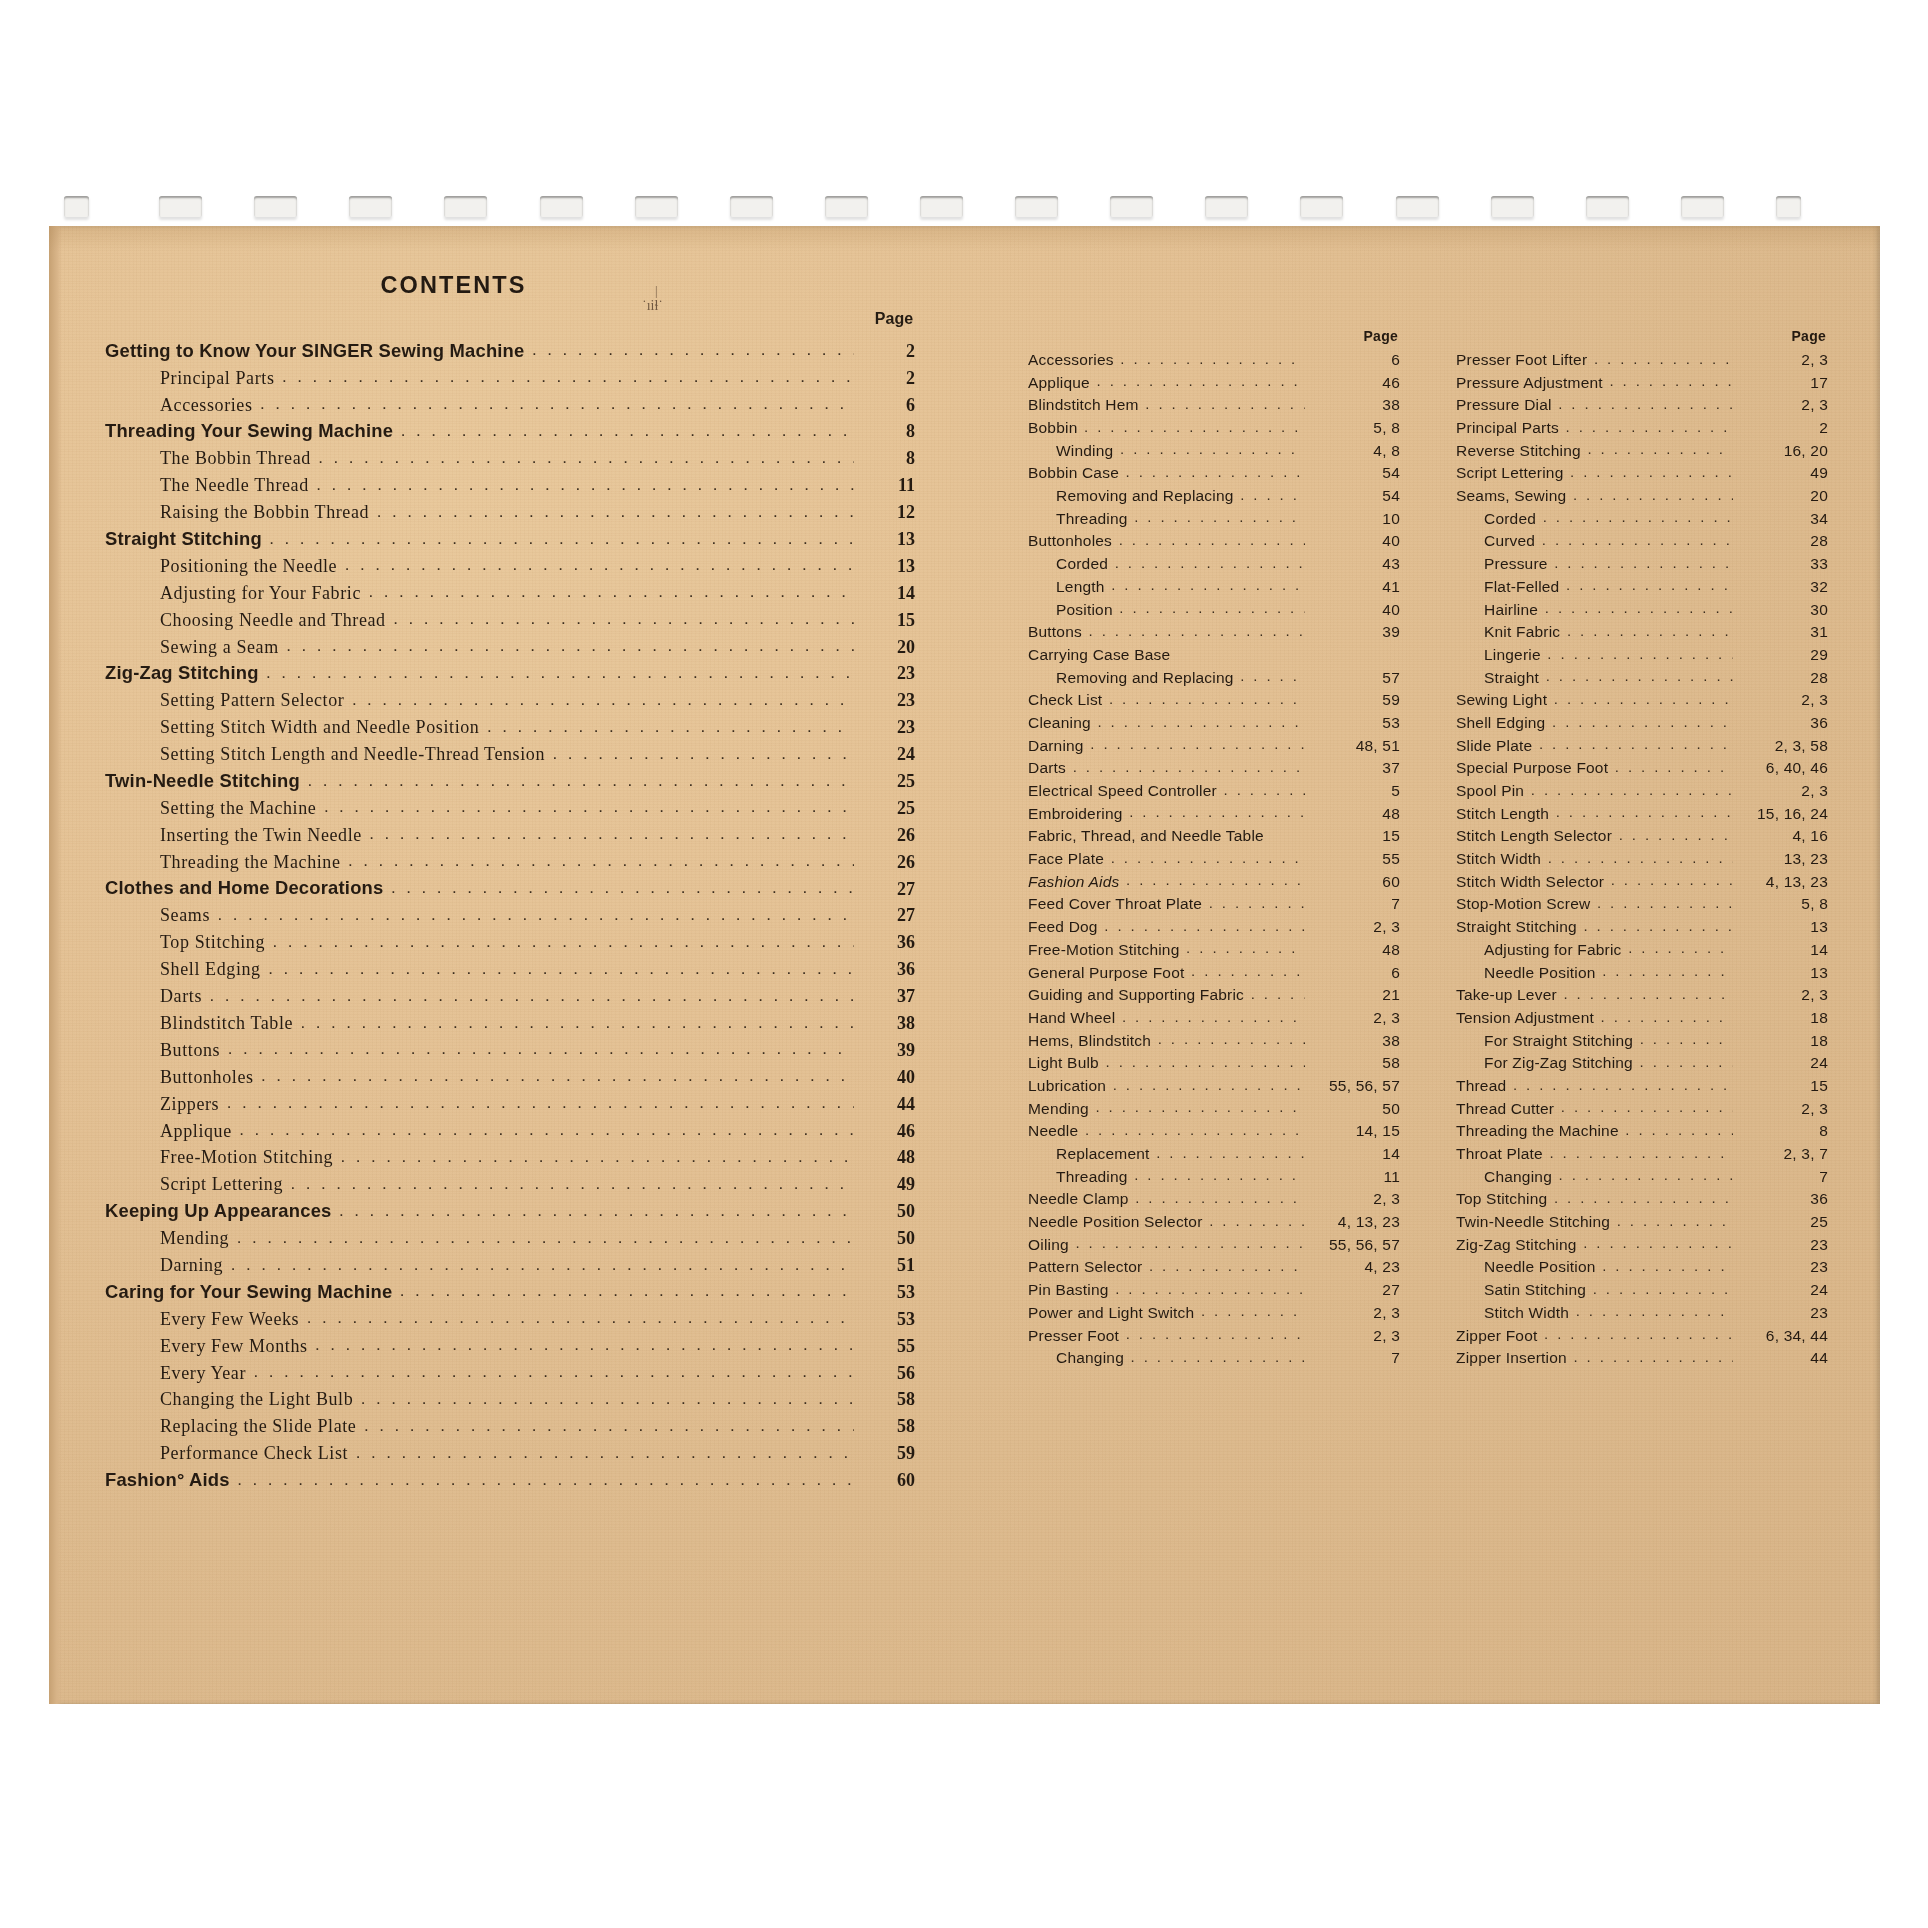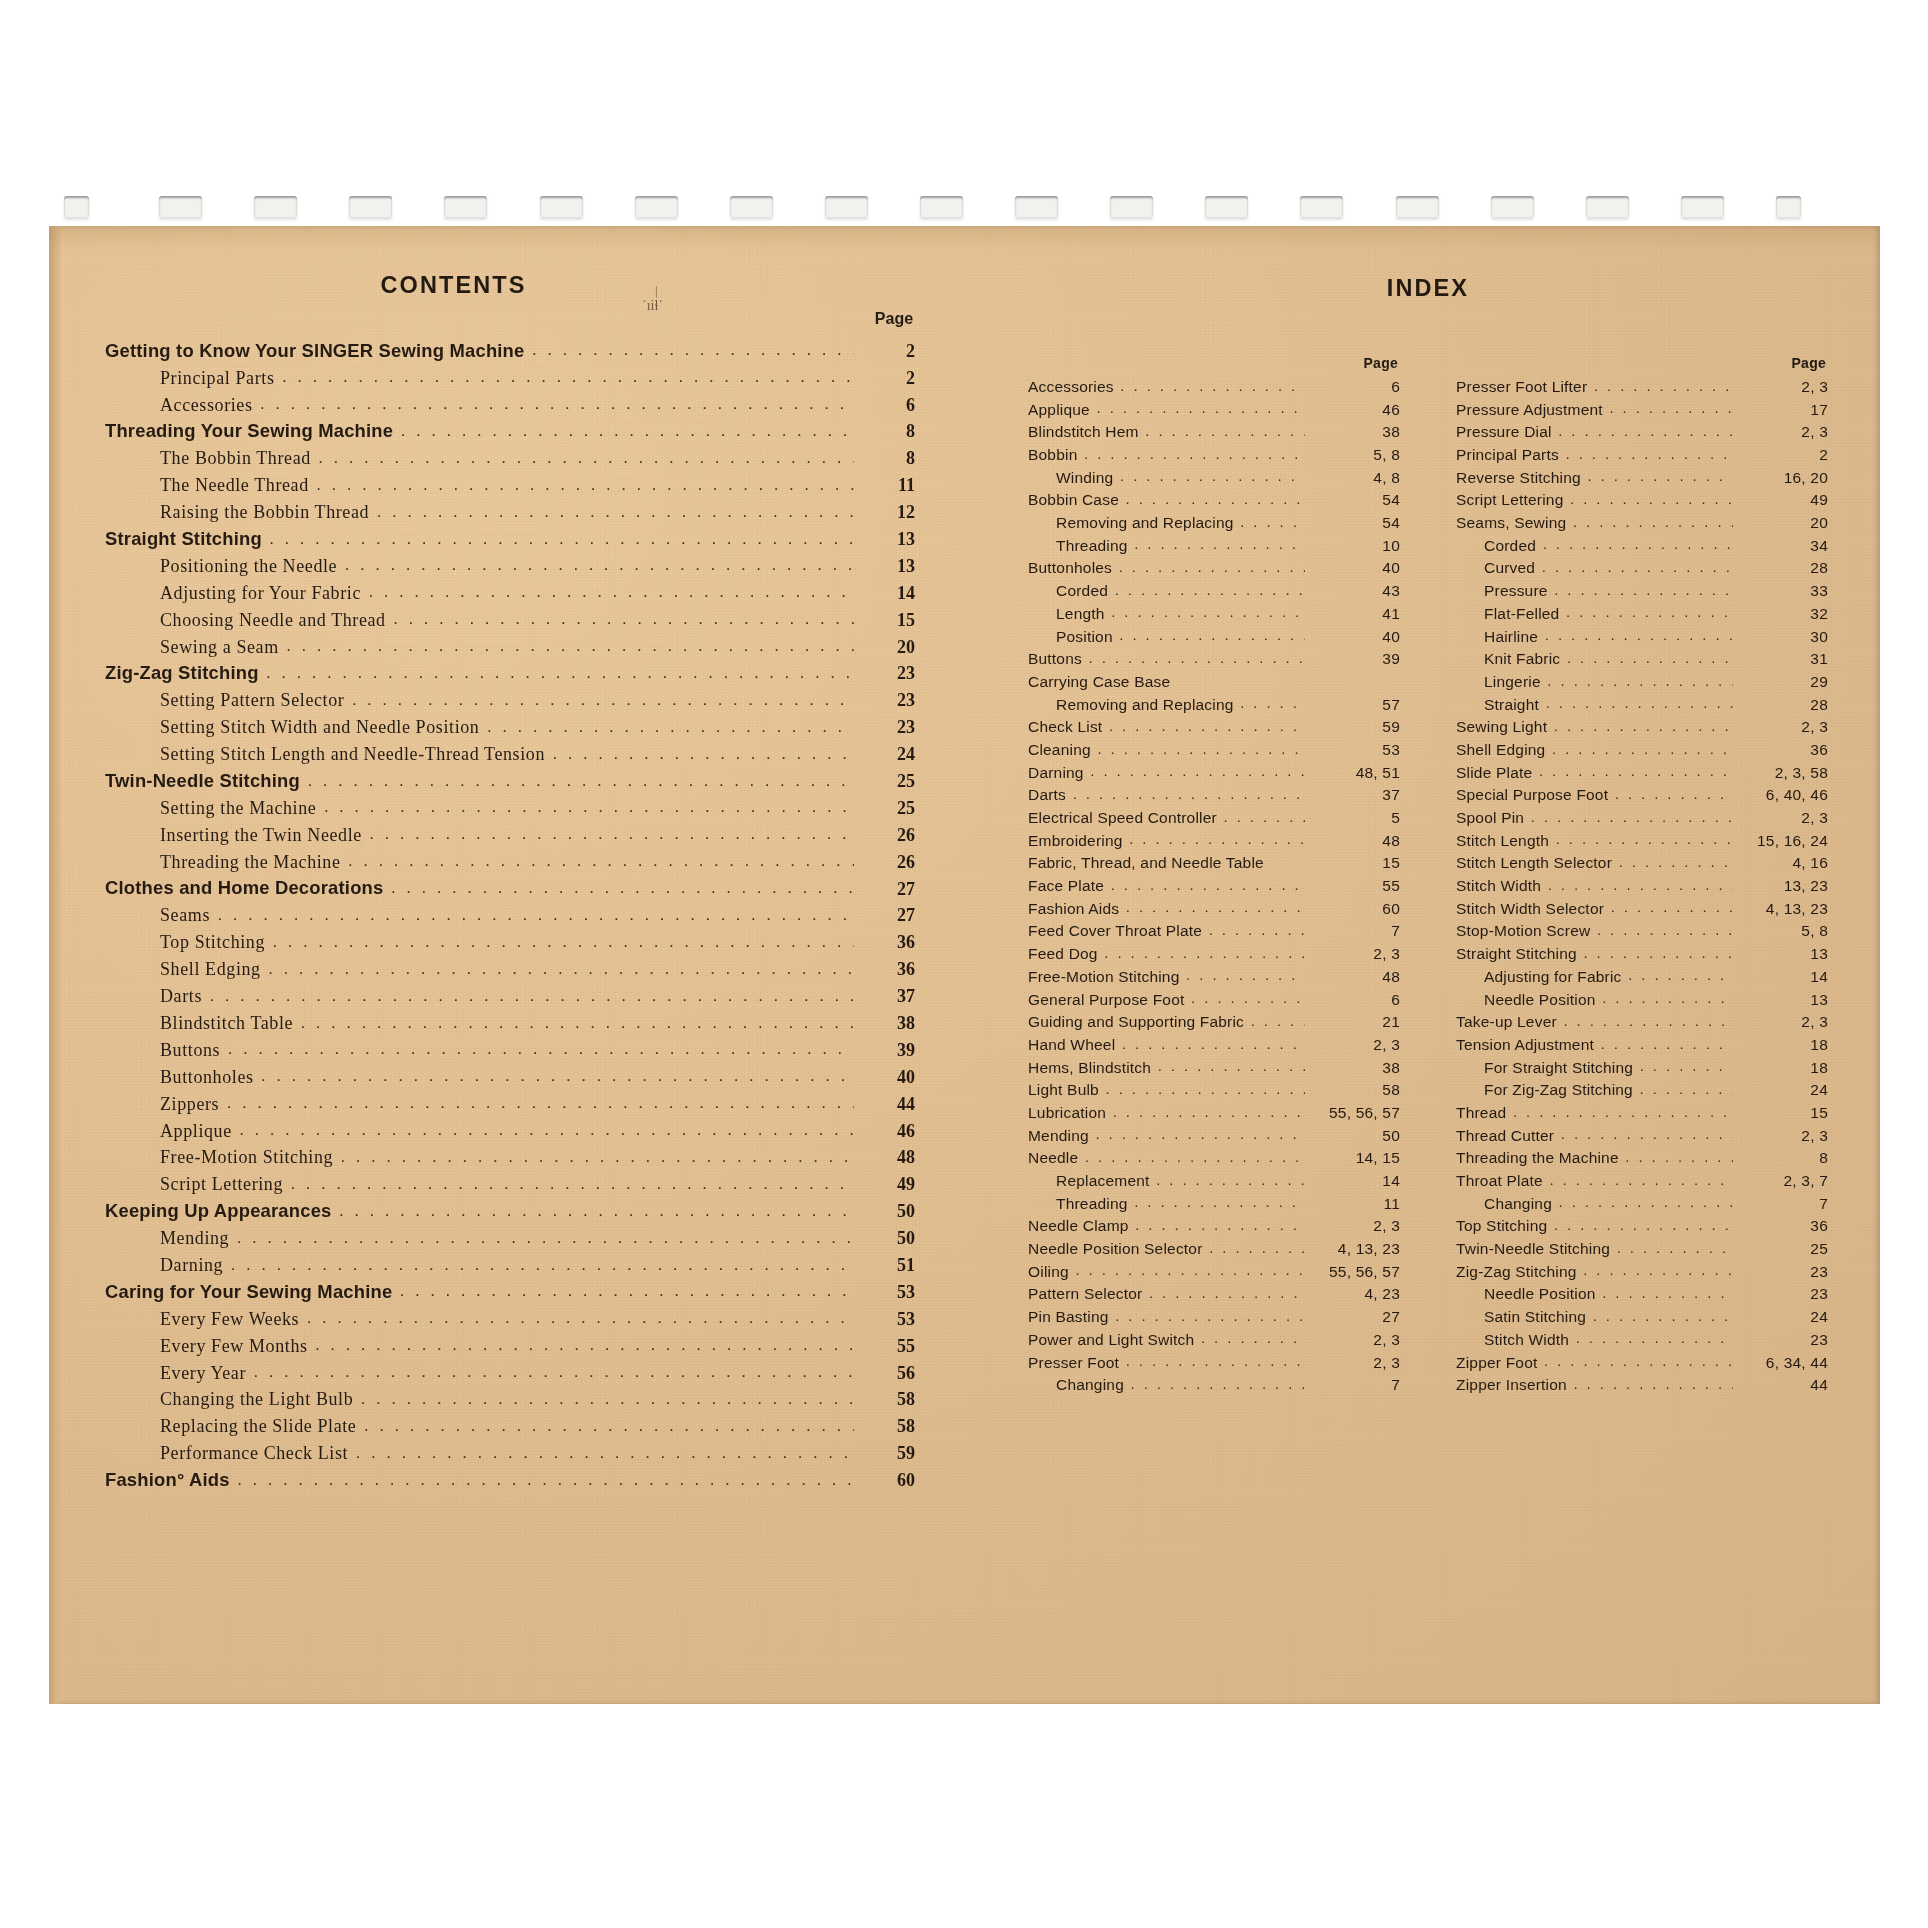--- a/index.html
+++ b/index.html
@@ -151,21 +151,21 @@
   }
   .idx-label{
     white-space:nowrap;
     flex:0 0 auto;
     font-size:15.5px;
     font-family:"Liberation Sans", sans-serif;
     font-weight:400;
     letter-spacing:0.2px;
   }
   .idx-sub .idx-label{ padding-left:28px; }
-  .idx-italic .idx-label{ }
+  .idx-italic .idx-label{ font-style:italic; }
   .idx-dots{
     flex:1 1 auto;
     overflow:hidden;
     white-space:nowrap;
     font-size:15px;
     letter-spacing:2.4px;
     color:#3a2c1e;
     margin:0 4.7px 1.9px 6.6px;
     line-height:1;
   }
@@ -434,21 +434,20 @@
         </div>
         <div class="toc-row lvl0 italic">
           <span class="toc-label">Fashion° Aids</span>
           <span class="toc-dots">. . . . . . . . . . . . . . . . . . . . . . . . . . . . . . . . . . . . . . . . . . . . . . . . . . . . . . . . . . . . . . . . . . . . . . . . . . . . . . . . . . . . . . . . . . . . . . . . . . . . . . . . . . . . . . . . . . . . . . . .</span>
           <span class="toc-page">60</span>
         </div>
       </div>
   </div>
 
   <div class="col-index">
-    <div class="heading" id="index-heading">INDEX</div>
     <div id="index-cols">
       <div class="idx-col">
         <div class="idx-head">Page</div>
         <div id="index-list-1">
             <div class="idx-row">
               <span class="idx-label">Accessories</span>
               <span class="idx-dots">. . . . . . . . . . . . . . . . . . . . . . . . . . . . . . . . . . . . . . . . . . . . . . . . . . . . . . . . . . . . . . . . . . . . . . . . . . . . . . . . . . . . . . . . . . . . . . . . . . . . . . . . . . . . . . . . . . . . . . . .</span>
               <span class="idx-page">6</span>
             </div>
             <div class="idx-row">

